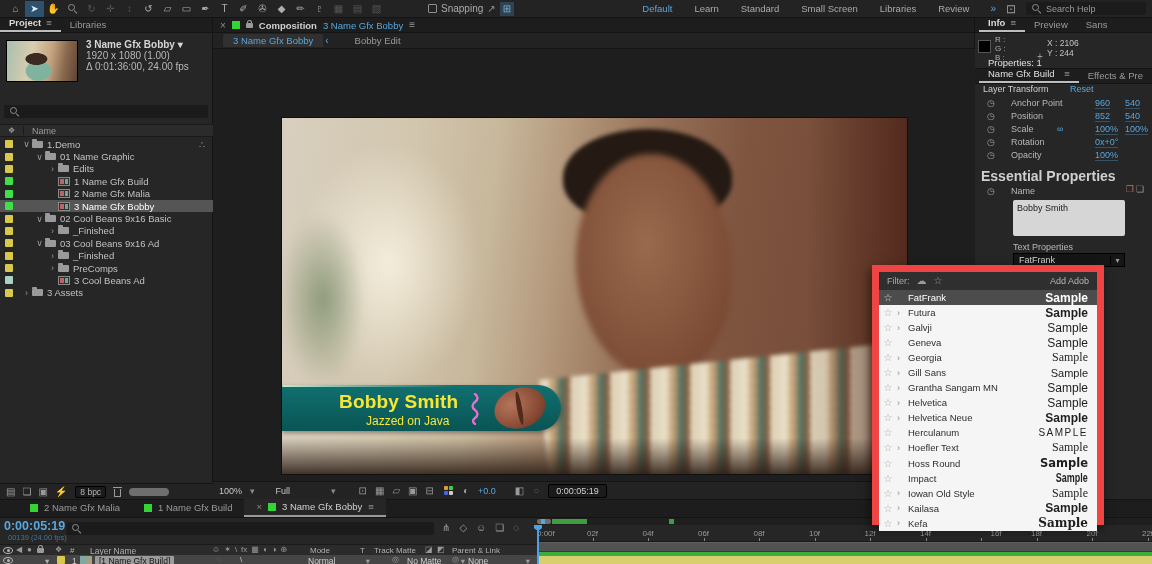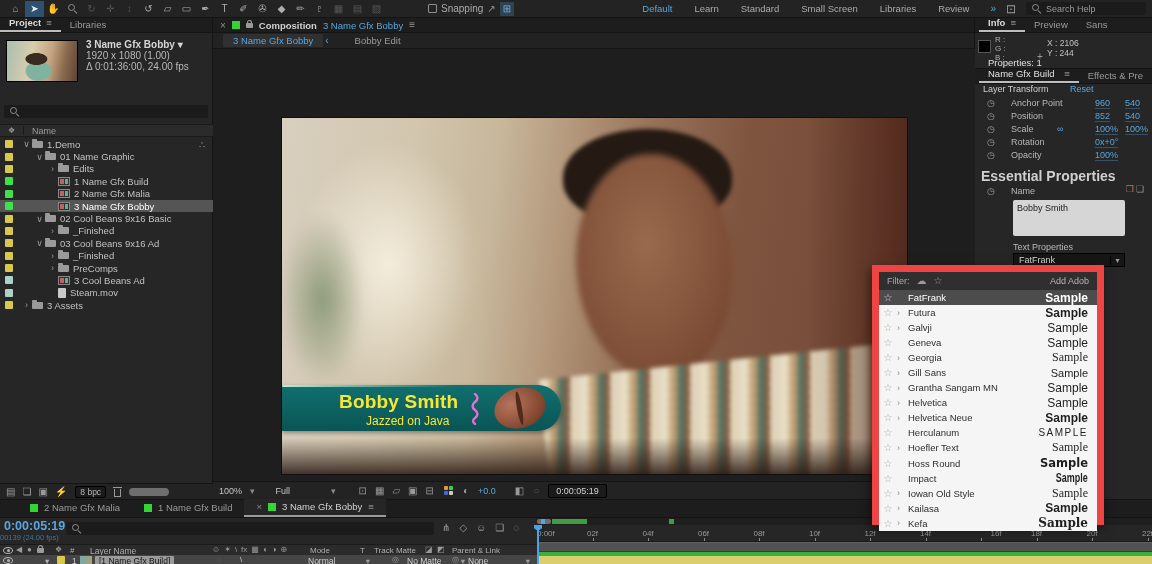--- a/index.html
+++ b/index.html
@@ -161,21 +161,21 @@
 
 #tl-tabs{position:absolute;left:0;top:499px;width:1152px;height:18px;background:#1d1d1d;border-top:1px solid #141414;display:flex;align-items:flex-end}
 #tl-tab-strip{display:flex;margin-left:18px}
 .tltab{display:flex;align-items:center;gap:6px;padding:2px 12px 3px;color:#9a9a9a;font-size:9.5px}
 .tltab.active{background:#262626;color:#d2d2d2;border-bottom:2px solid #9a9a9a}
 .tltab .x,.tltab .m{color:#8a8a8a}
 
 #timeline{position:absolute;left:0;top:517px;width:1152px;height:47px;background:#262626;border-top:1px solid #141414}
 .tl-left{position:absolute;left:0;top:0;width:537px;height:47px}
 .tc{position:absolute;left:4px;top:1px;color:#58a6de;font-size:12.5px;font-weight:bold}
-.tcf{position:absolute;left:0;top:15px;color:#43749c;font-size:7.5px}
+.tcf{position:absolute;left:8px;top:15px;color:#43749c;font-size:7.5px}
 .searchbox.tls{position:absolute;left:66px;top:4px;width:368px}
 #tl-top-icons{position:absolute;left:442px;top:5px;display:flex;gap:9px}
 .tl-head{position:absolute;left:0;top:26px;width:537px;height:10.5px;background:#2b2b2b;border-top:1px solid #1a1a1a;font-size:8px;color:#b0b0b0}
 .tl-head>*{position:absolute;top:1px}
 .tl-head .shp-eye{left:3px;top:2px}
 .h-aud{left:16px}.h-solo{left:27px}
 .tl-head .shp-lock{left:37px;top:3px}
 .h-lbl{left:55px}.h-hash{left:70px}
 .h-lname{left:90px;font-size:8.5px}
 #tl-col-icons{left:212px;display:flex;gap:4px}
@@ -365,27 +365,20 @@
           <span class="tlabel">PreComps</span>
         </div>
         <div class="trow">
           <span class="tswatch" style="background: rgb(169, 211, 198);"></span>
           <span class="tind" style="width: 34px;"></span>
           <span class="twisty"></span>
           <span class="shp-comp"></span>
           <span class="tlabel">3 Cool Beans Ad</span>
         </div>
         <div class="trow">
-          <span class="tswatch" style="background: rgb(169, 211, 198);"></span>
-          <span class="tind" style="width: 34px;"></span>
-          <span class="twisty"></span>
-          <span class="shp-doc"></span>
-          <span class="tlabel">Steam.mov</span>
-        </div>
-        <div class="trow">
           <span class="tswatch" style="background: rgb(216, 201, 78);"></span>
           <span class="tind" style="width: 8px;"></span>
           <span class="twisty">›</span>
           <span class="shp-folder"></span>
           <span class="tlabel">3 Assets</span>
         </div>
       </div>
     <div class="pfoot">
       <span id="proj-foot-icons">
           <span class="icn">▤</span>

